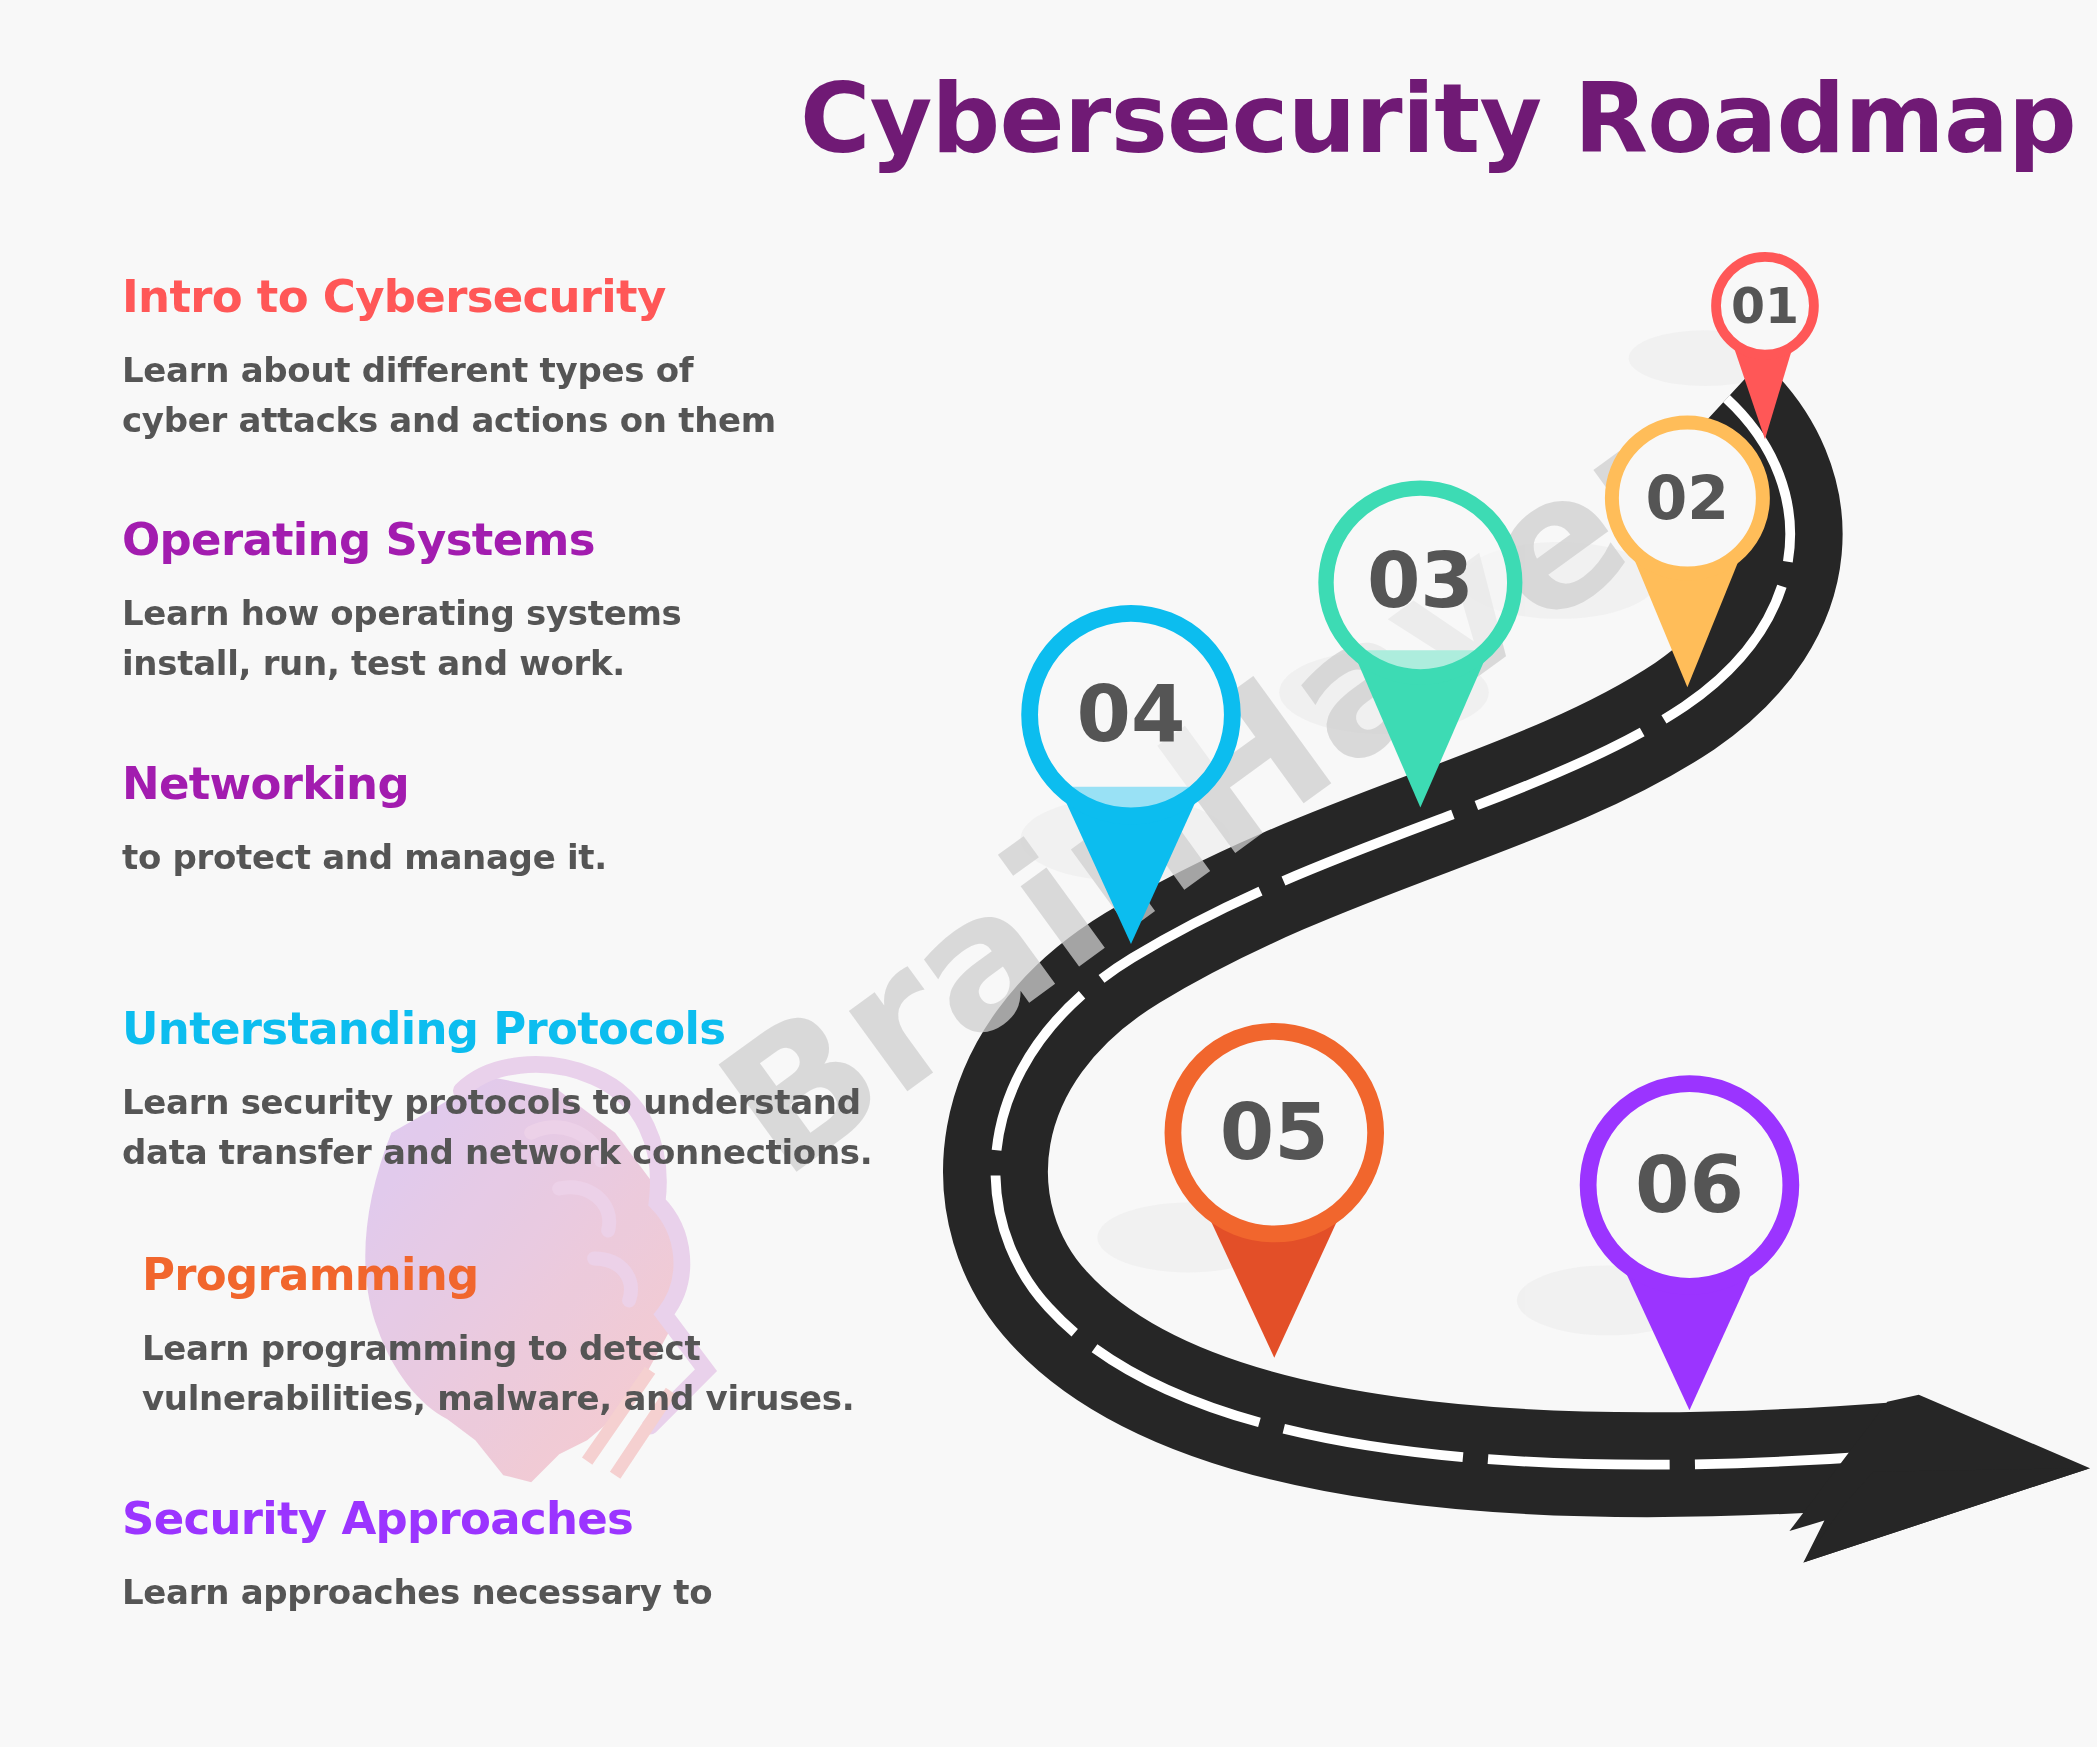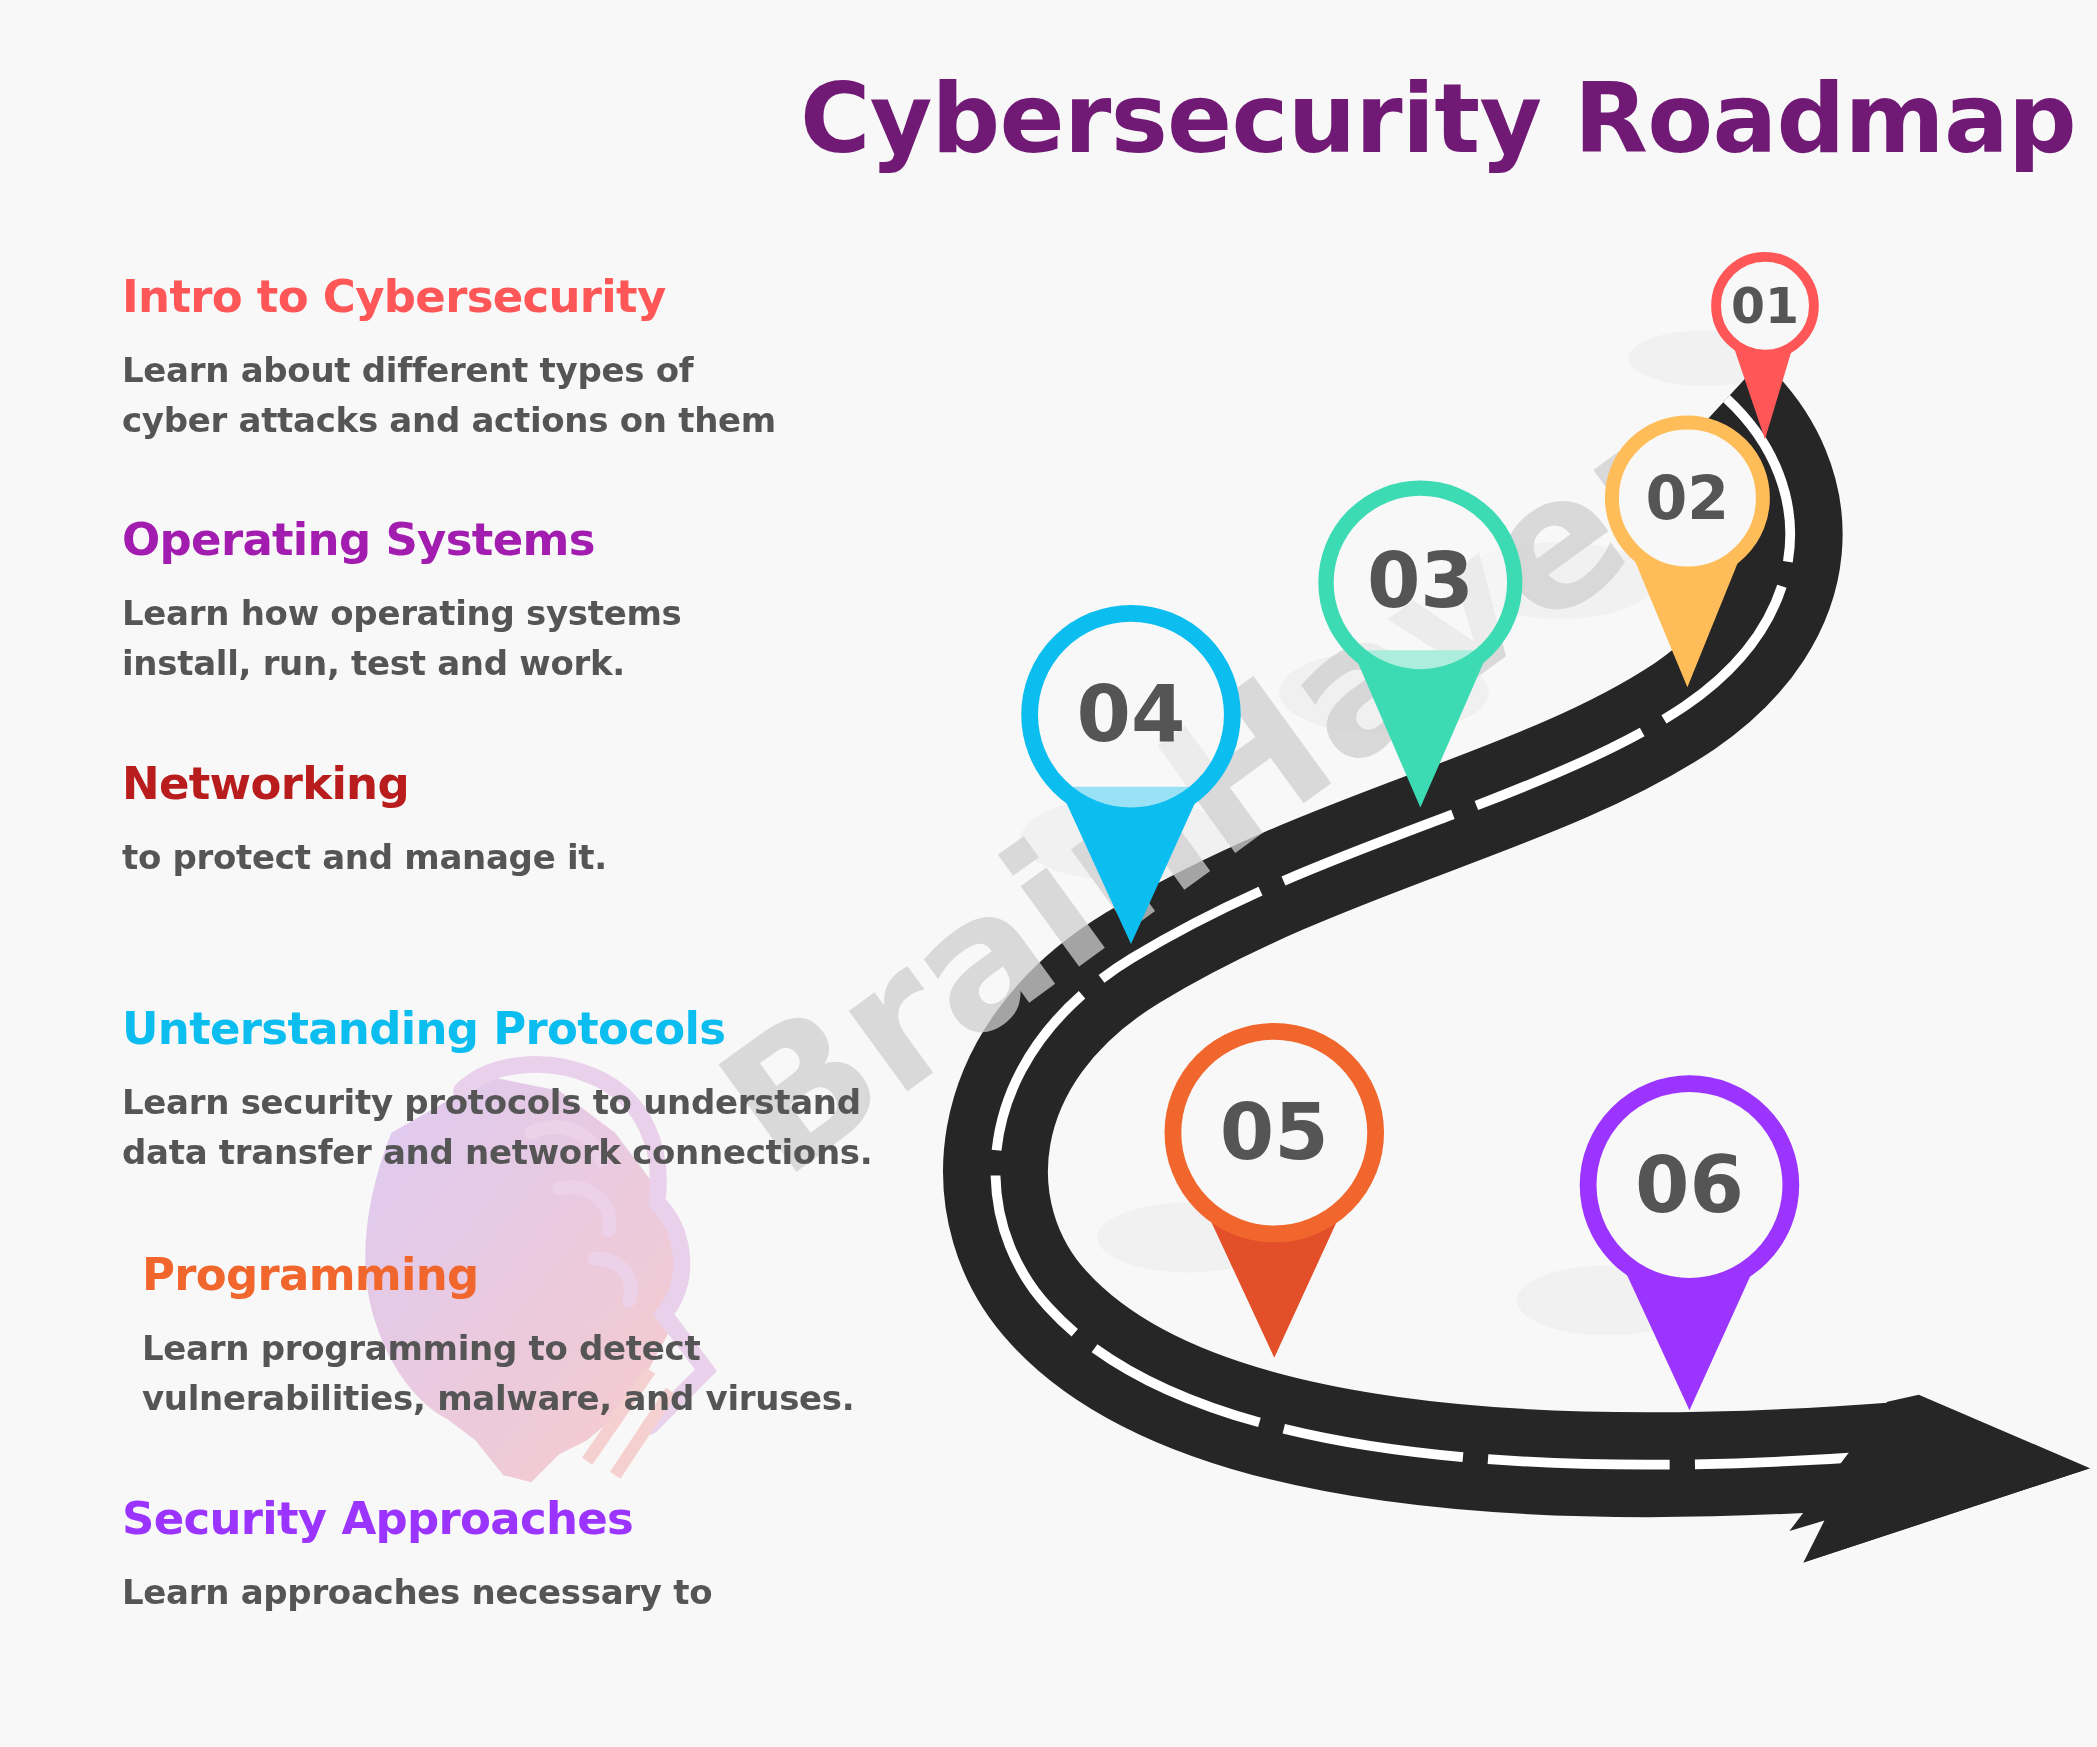--- a/index.html
+++ b/index.html
@@ -105,21 +105,21 @@
 
 <div class="step" style="top:512px;">
   <div class="heading" style="color:#a21caf;">Operating Systems</div>
   <div class="desc">
     <span>Learn how operating systems</span>
     <span>install, run, test and work.</span>
   </div>
 </div>
 
 <div class="step" style="top:756px;">
-  <div class="heading" style="color:#b91c1c;">Networking</div>
+  <div class="heading" style="color:#a21caf;">Networking</div>
   <div class="desc">
     <span>to protect and manage it.</span>
   </div>
 </div>
 
 <div class="step" style="top:1001px;">
   <div class="heading" style="color:#0cbdef;">Unterstanding Protocols</div>
   <div class="desc">
     <span>Learn security protocols to understand</span>
     <span>data transfer and network connections.</span>

